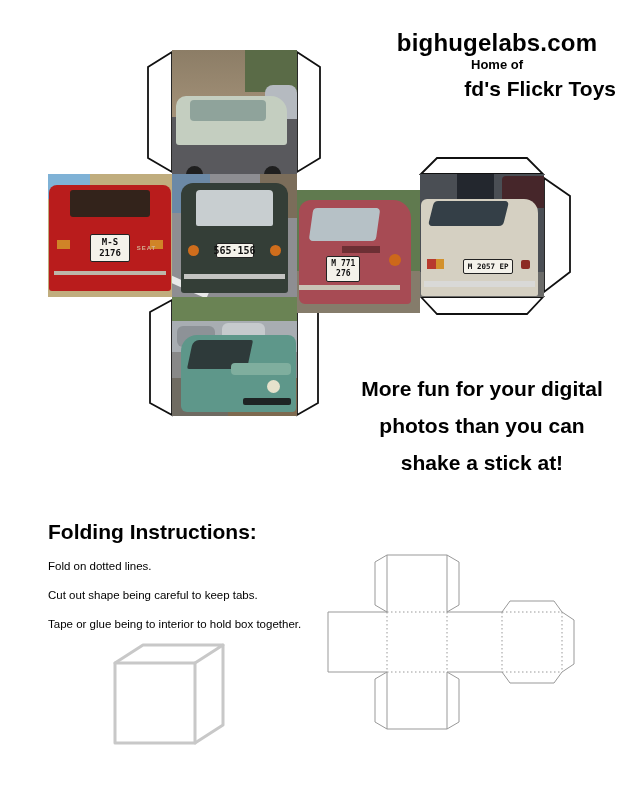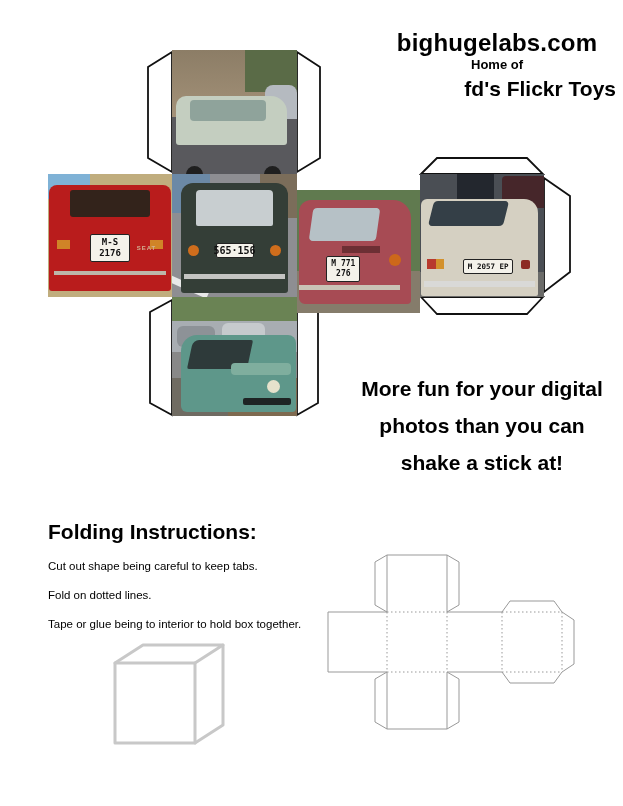--- a/index.html
+++ b/index.html
@@ -223,22 +223,22 @@
       <div class="pb-hood"></div>
       <div class="pb-light"></div>
       <div class="pb-grille"></div>
     </div>
   </div>
 
   <div class="tagline">More fun for your digital photos than you can shake a stick at!</div>
 
   <div class="fold">
     <h2>Folding Instructions:</h2>
+    <p>Fold on dotted lines.</p>
     <p>Cut out shape being careful to keep tabs.</p>
-    <p>Fold on dotted lines.</p>
     <p>Tape or glue being to interior to hold box together.</p>
   </div>
 
   <svg class="cube3d-svg" width="623" height="806" viewBox="0 0 623 806" aria-label="folded cube wireframe">
     <g fill="none" stroke="#c8c8c8" stroke-width="3" stroke-linejoin="round" stroke-linecap="round">
       <rect x="115" y="663" width="80" height="80"></rect>
       <path d="M115,663 L143,645 L223,645 L195,663"></path>
       <path d="M223,645 L223,725 L195,743"></path>
     </g>
   </svg>

